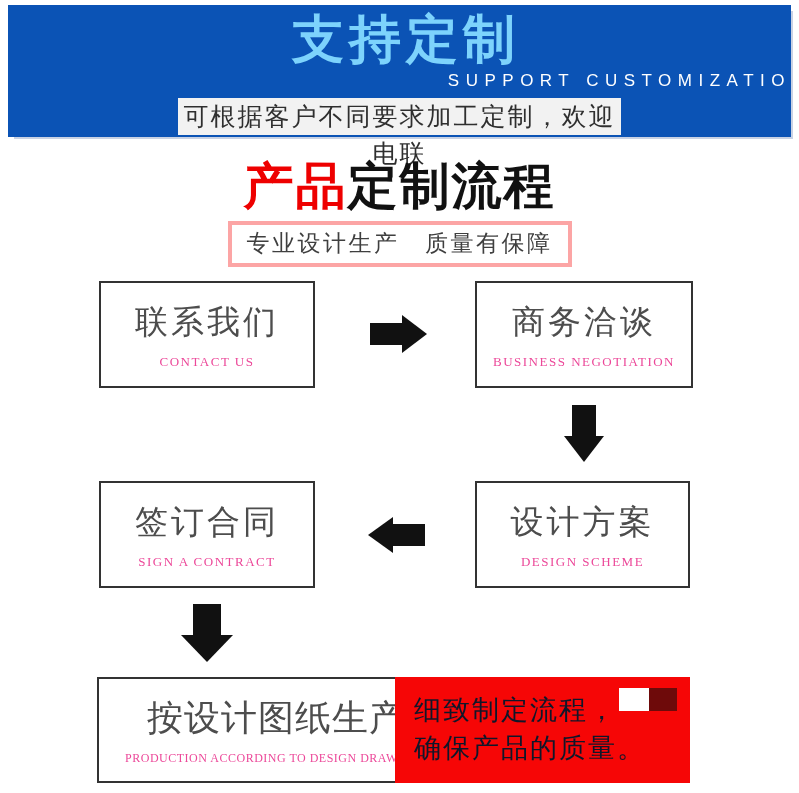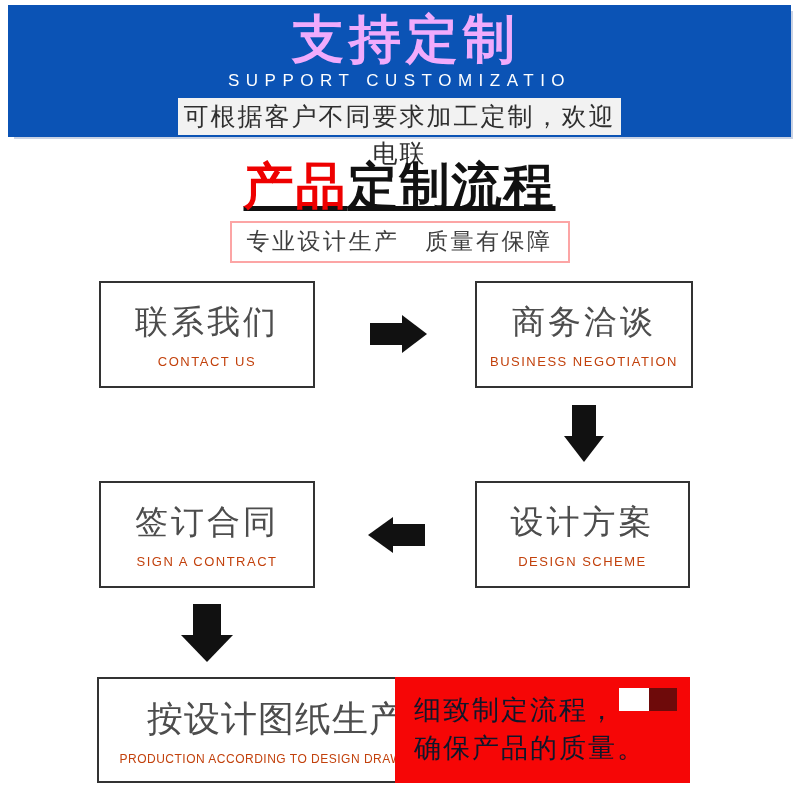--- a/index.html
+++ b/index.html
@@ -18,60 +18,60 @@
     left: 8px; top: 5px;
     width: 783px; height: 132px;
     background: #0b53b5;
     text-align: center;
     box-shadow: 4px 4px 0 -2px #c9d2e4;
   }
   #banner-title {
     padding-top: 5px;
     font-size: 52px;
     font-weight: bold;
-    color: #f0abfc;
+    color: #7dd3fc;
     letter-spacing: 5px;
     line-height: 1.15;
     padding-left: 13px;
   }
   #banner-subtitle {
     font-size: 17px;
     color: #ffffff;
     letter-spacing: 6.5px;
     margin-top: 1px;
+    text-align: right;
   }
   #banner-strip {
     width: 443px; height: 37px;
     margin: 7px auto 0;
     background: #f2f2f2;
     font-size: 25px;
     line-height: 37px;
     color: #2f2f2f;
     letter-spacing: 2px;
   }
 
   
   #section-title {
     position: absolute;
     top: 153px; left: 0; right: 0;
     text-align: center;
     font-size: 50px;
     font-weight: bold;
     letter-spacing: 2px;
     color: #111111;
-    text-decoration: underline;
   }
   #section-title .hl { color: #ee0000; }
 
   #tagline-box {
     position: absolute;
     top: 221px;
     left: 50%;
     transform: translateX(-50%);
-    border: 2px solid #fca5a5;
+    border: 4px solid #fca5a5;
     padding: 3px 15px 4px;
     font-size: 23px;
     color: #3f3f3f;
     letter-spacing: 2.5px;
     white-space: nowrap;
     background: #ffffff;
   }
 
   
   .flow-box {
@@ -86,24 +86,25 @@
     text-align: center;
   }
   .flow-box .zh {
     font-size: 33px;
     color: #4d4d4d;
     letter-spacing: 3px;
     white-space: nowrap;
   }
   .flow-box .en {
     font-size: 13px;
-    color: #c2410c;
+    color: #ec4899;
     letter-spacing: 1.5px;
     margin-top: 9px;
     white-space: nowrap;
+    font-family: Liberation Serif, serif;
   }
   #box-contact     { left: 99px;  top: 281px; width: 216px; height: 107px; }
   #box-negotiation { left: 475px; top: 281px; width: 218px; height: 107px; }
   #box-design      { left: 475px; top: 481px; width: 215px; height: 107px; }
   #box-contract    { left: 99px;  top: 481px; width: 216px; height: 107px; }
   #box-production  { left: 97px;  top: 677px; width: 359px; height: 106px; }
   #box-production .zh { font-size: 36px; letter-spacing: 1px; }
   #box-production .en { font-size: 12px; letter-spacing: 0.5px; margin-top: 8px; }
 
   

